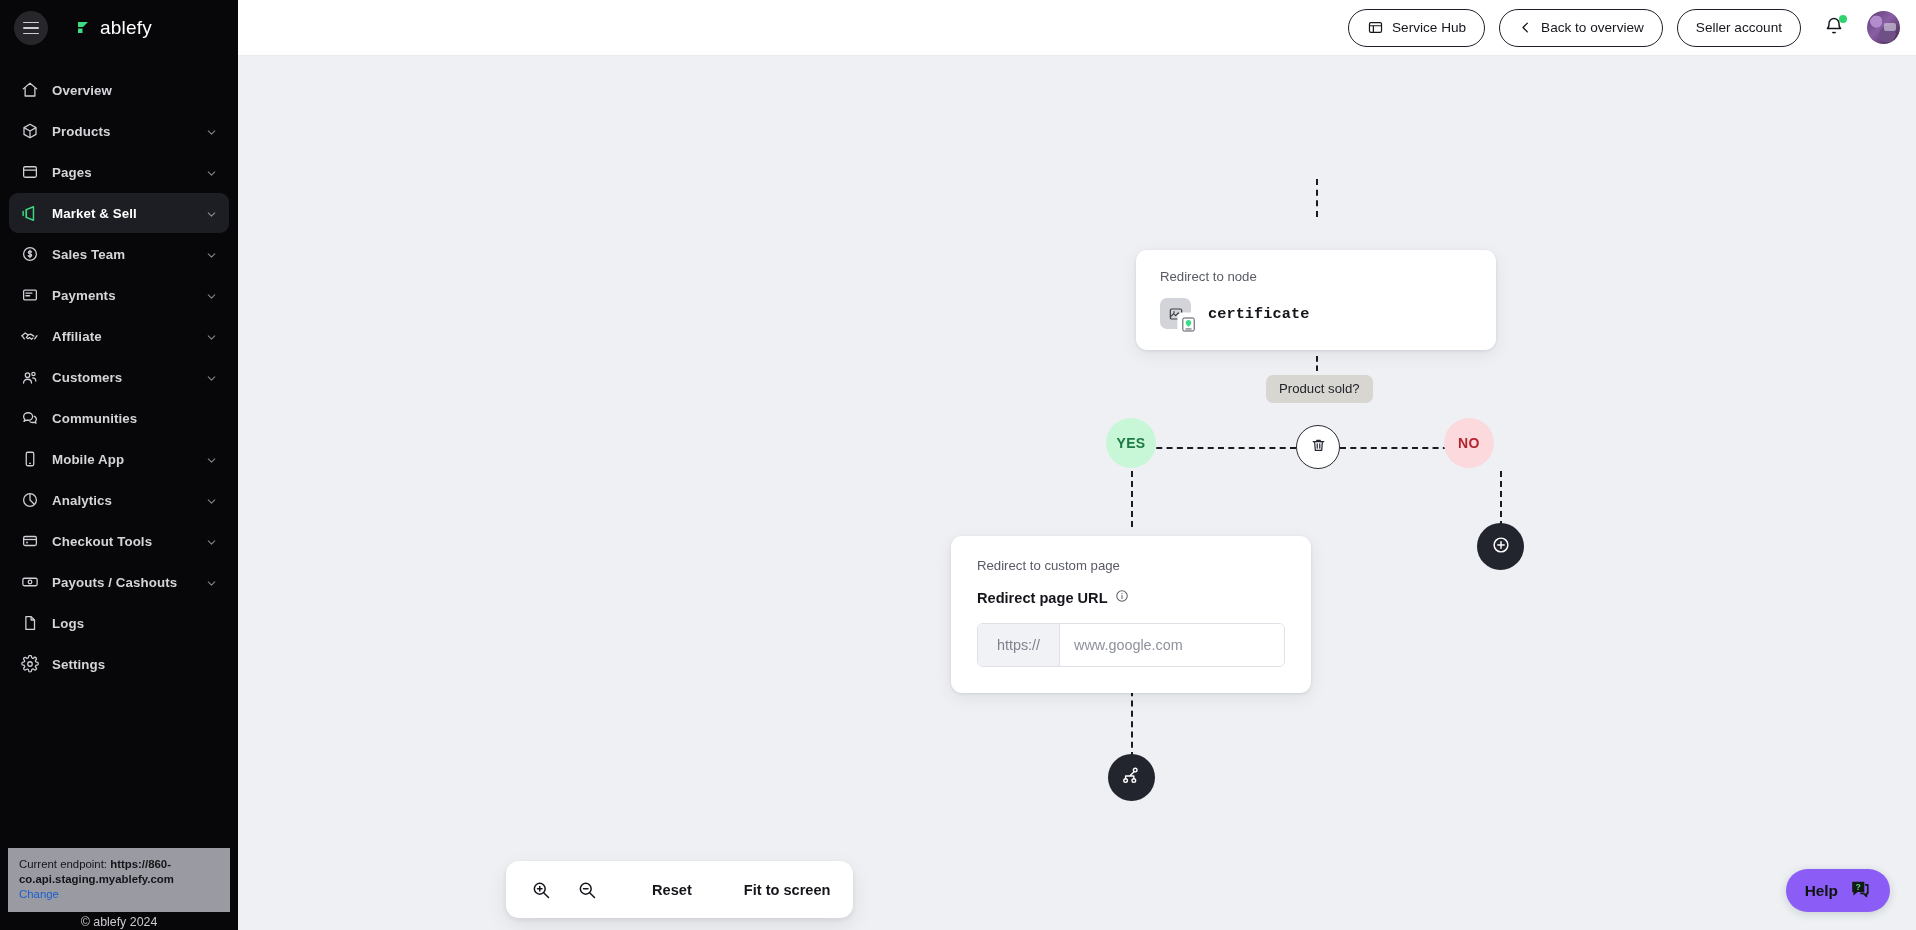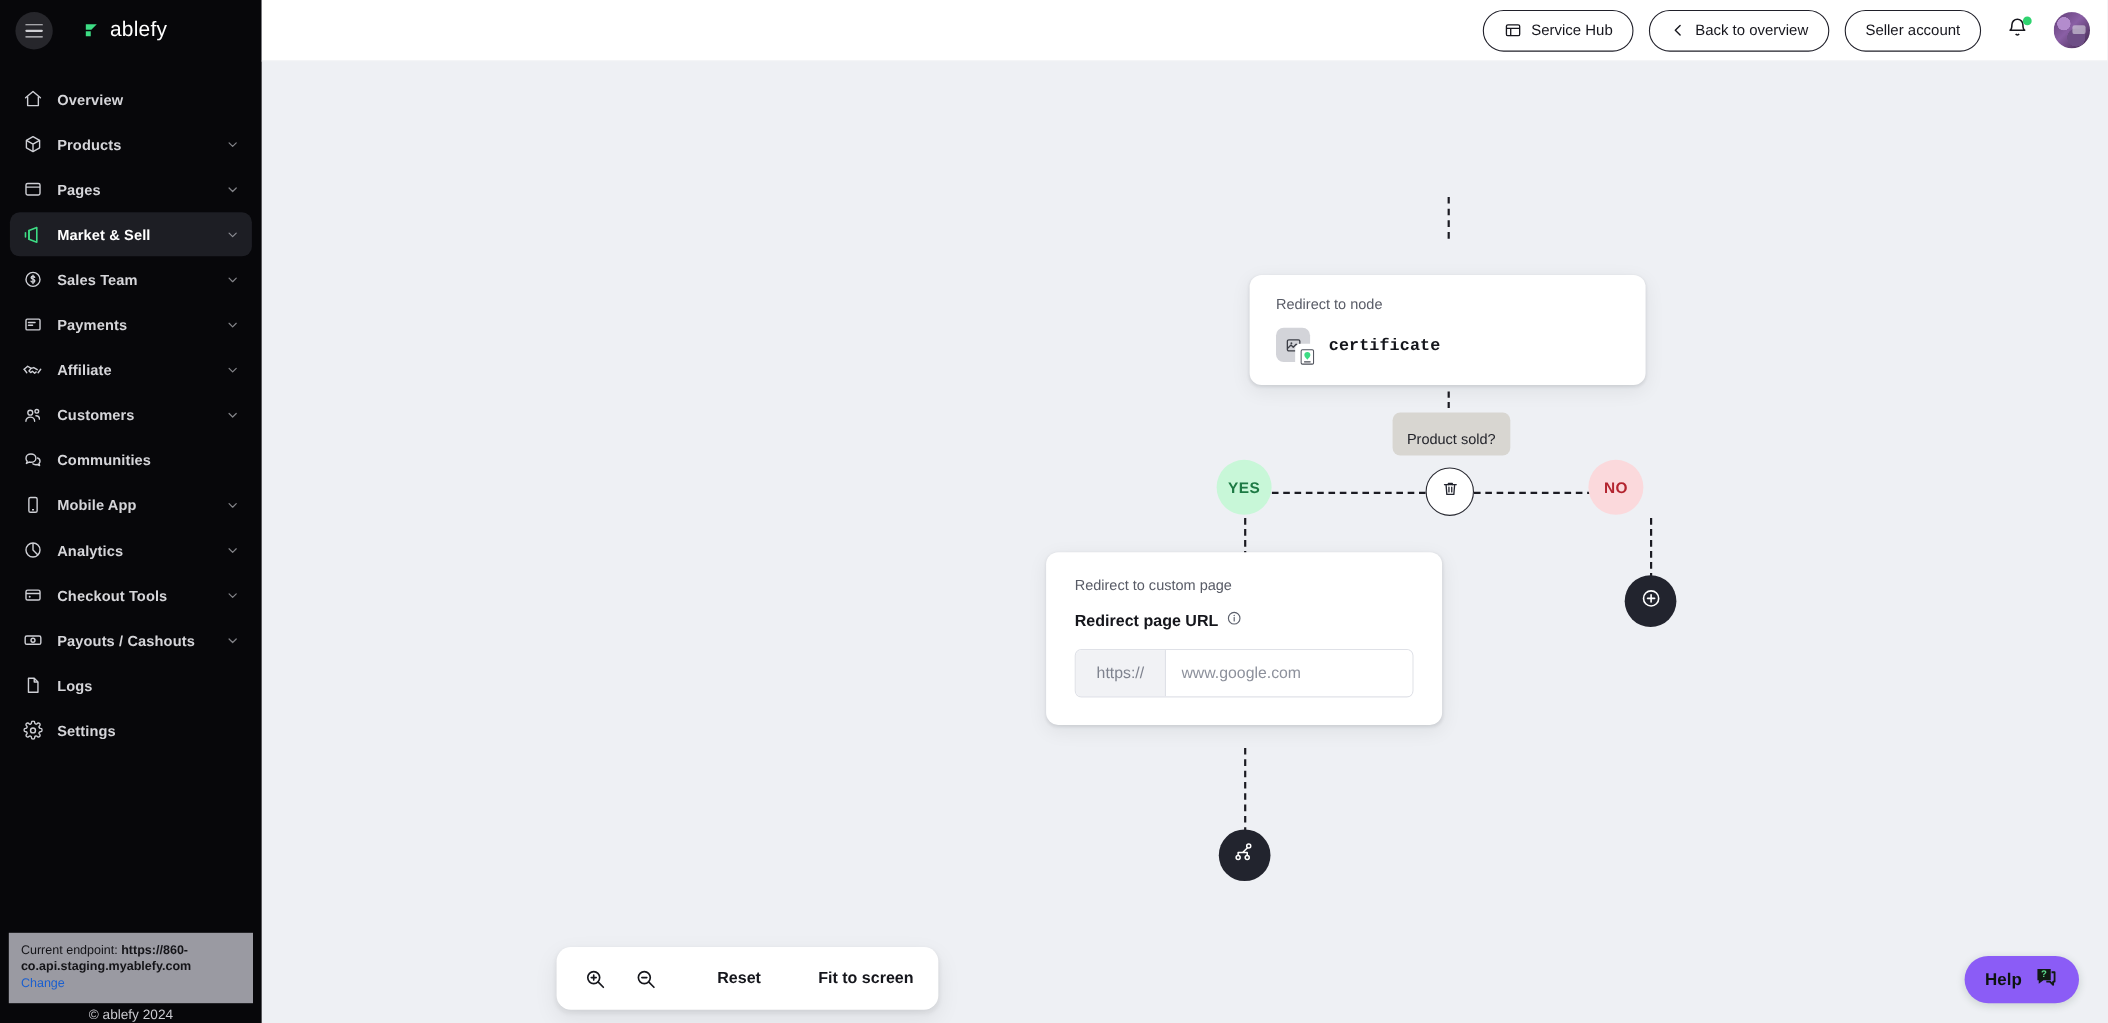--- a/index.html
+++ b/index.html
@@ -108,37 +108,37 @@
   .rn-badge {
     position: absolute; right: -7px; bottom: -6px; width: 19px; height: 21px;
     background: #fff; border-radius: 3px; box-shadow: 0 0 0 1.6px #fff;
     display: flex; align-items: center; justify-content: center;
   }
   .rn-name { font-size: 15.2px; font-weight: 700; color: #15161c; letter-spacing: .1px; font-family: Liberation Mono, monospace; }
 
   .tag-product {
     position: absolute; left: 1028px; top: 319px;
     background: #d8d6d1; color: #23242b; border-radius: 7px;
-    font-size: 13.2px; padding: 17px 13px 7px; white-space: nowrap;
+    font-size: 13.2px; padding: 6px 13px 7px; white-space: nowrap;
   }
 
   .branch-circle {
     position: absolute; left: 1058px; top: 369px; width: 44px; height: 44px;
     border-radius: 50%; background: #fff; border: 1.6px solid #2a2b33;
     display: flex; align-items: center; justify-content: center; cursor: pointer; z-index: 4;
   }
   .chip {
     position: absolute; width: 50px; height: 50px; border-radius: 50%;
     display: flex; align-items: center; justify-content: center;
     font-size: 14px; font-weight: 700; letter-spacing: .4px; z-index: 3;
   }
   .chip-yes { left: 868px; top: 362px; background: #c8f7d8; color: #1d7a44; }
   .chip-no  { left: 1206px; top: 362px; background: #fbd9dc; color: #b3242f; }
 
-  .card-custom { left: 713px; top: 446px; width: 360px; height: 157px; padding: 22px 26px 0; }
+  .card-custom { left: 713px; top: 480px; width: 360px; height: 157px; padding: 22px 26px 0; }
   .cc-title { font-size: 13.2px; color: #585b66; }
   .cc-label-row { display: flex; align-items: center; gap: 7px; margin-top: 16px; }
   .cc-label { font-size: 14.6px; font-weight: 700; color: #15161c; }
   .url-group { display: flex; margin-top: 16px; height: 44px; border: 1px solid #dfe1e7; border-radius: 6px; overflow: hidden; }
   .url-prefix {
     width: 82px; background: #f1f2f5; display: flex; align-items: center; justify-content: center;
     font-size: 14.4px; color: #7e828e; border-right: 1px solid #dfe1e7;
   }
   .url-input {
     flex: 1; border: 0; outline: 0; background: #fff; padding: 0 14px;

